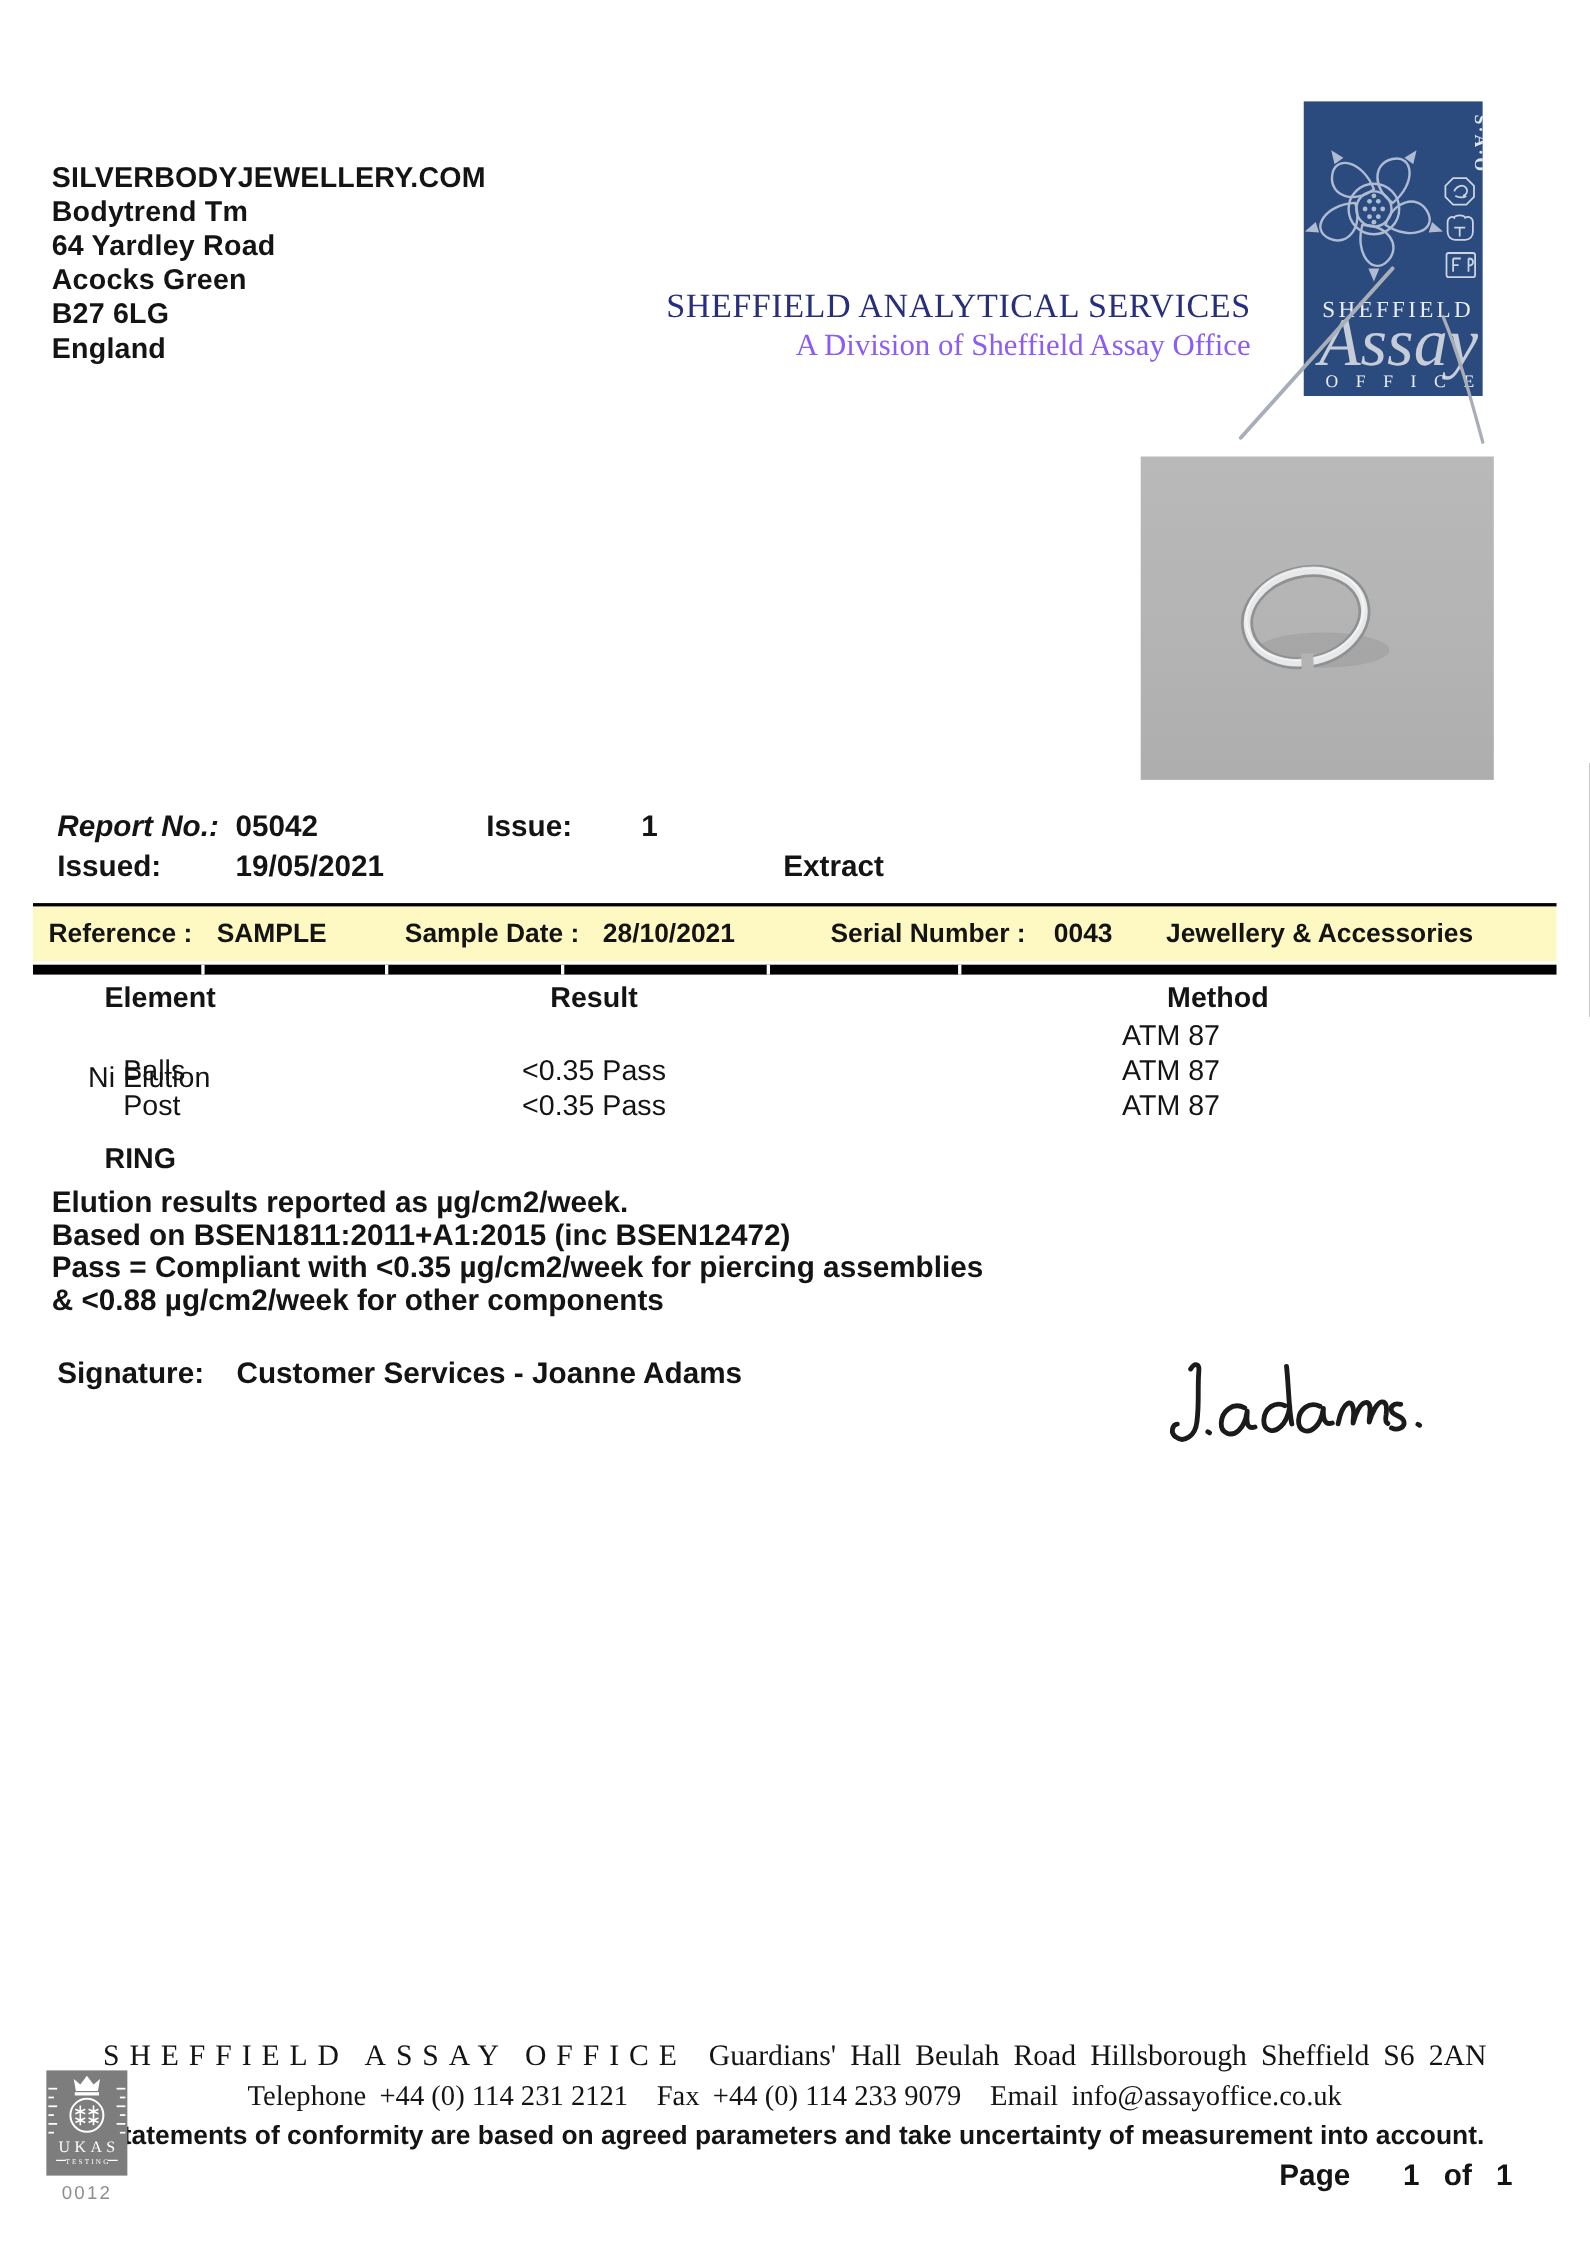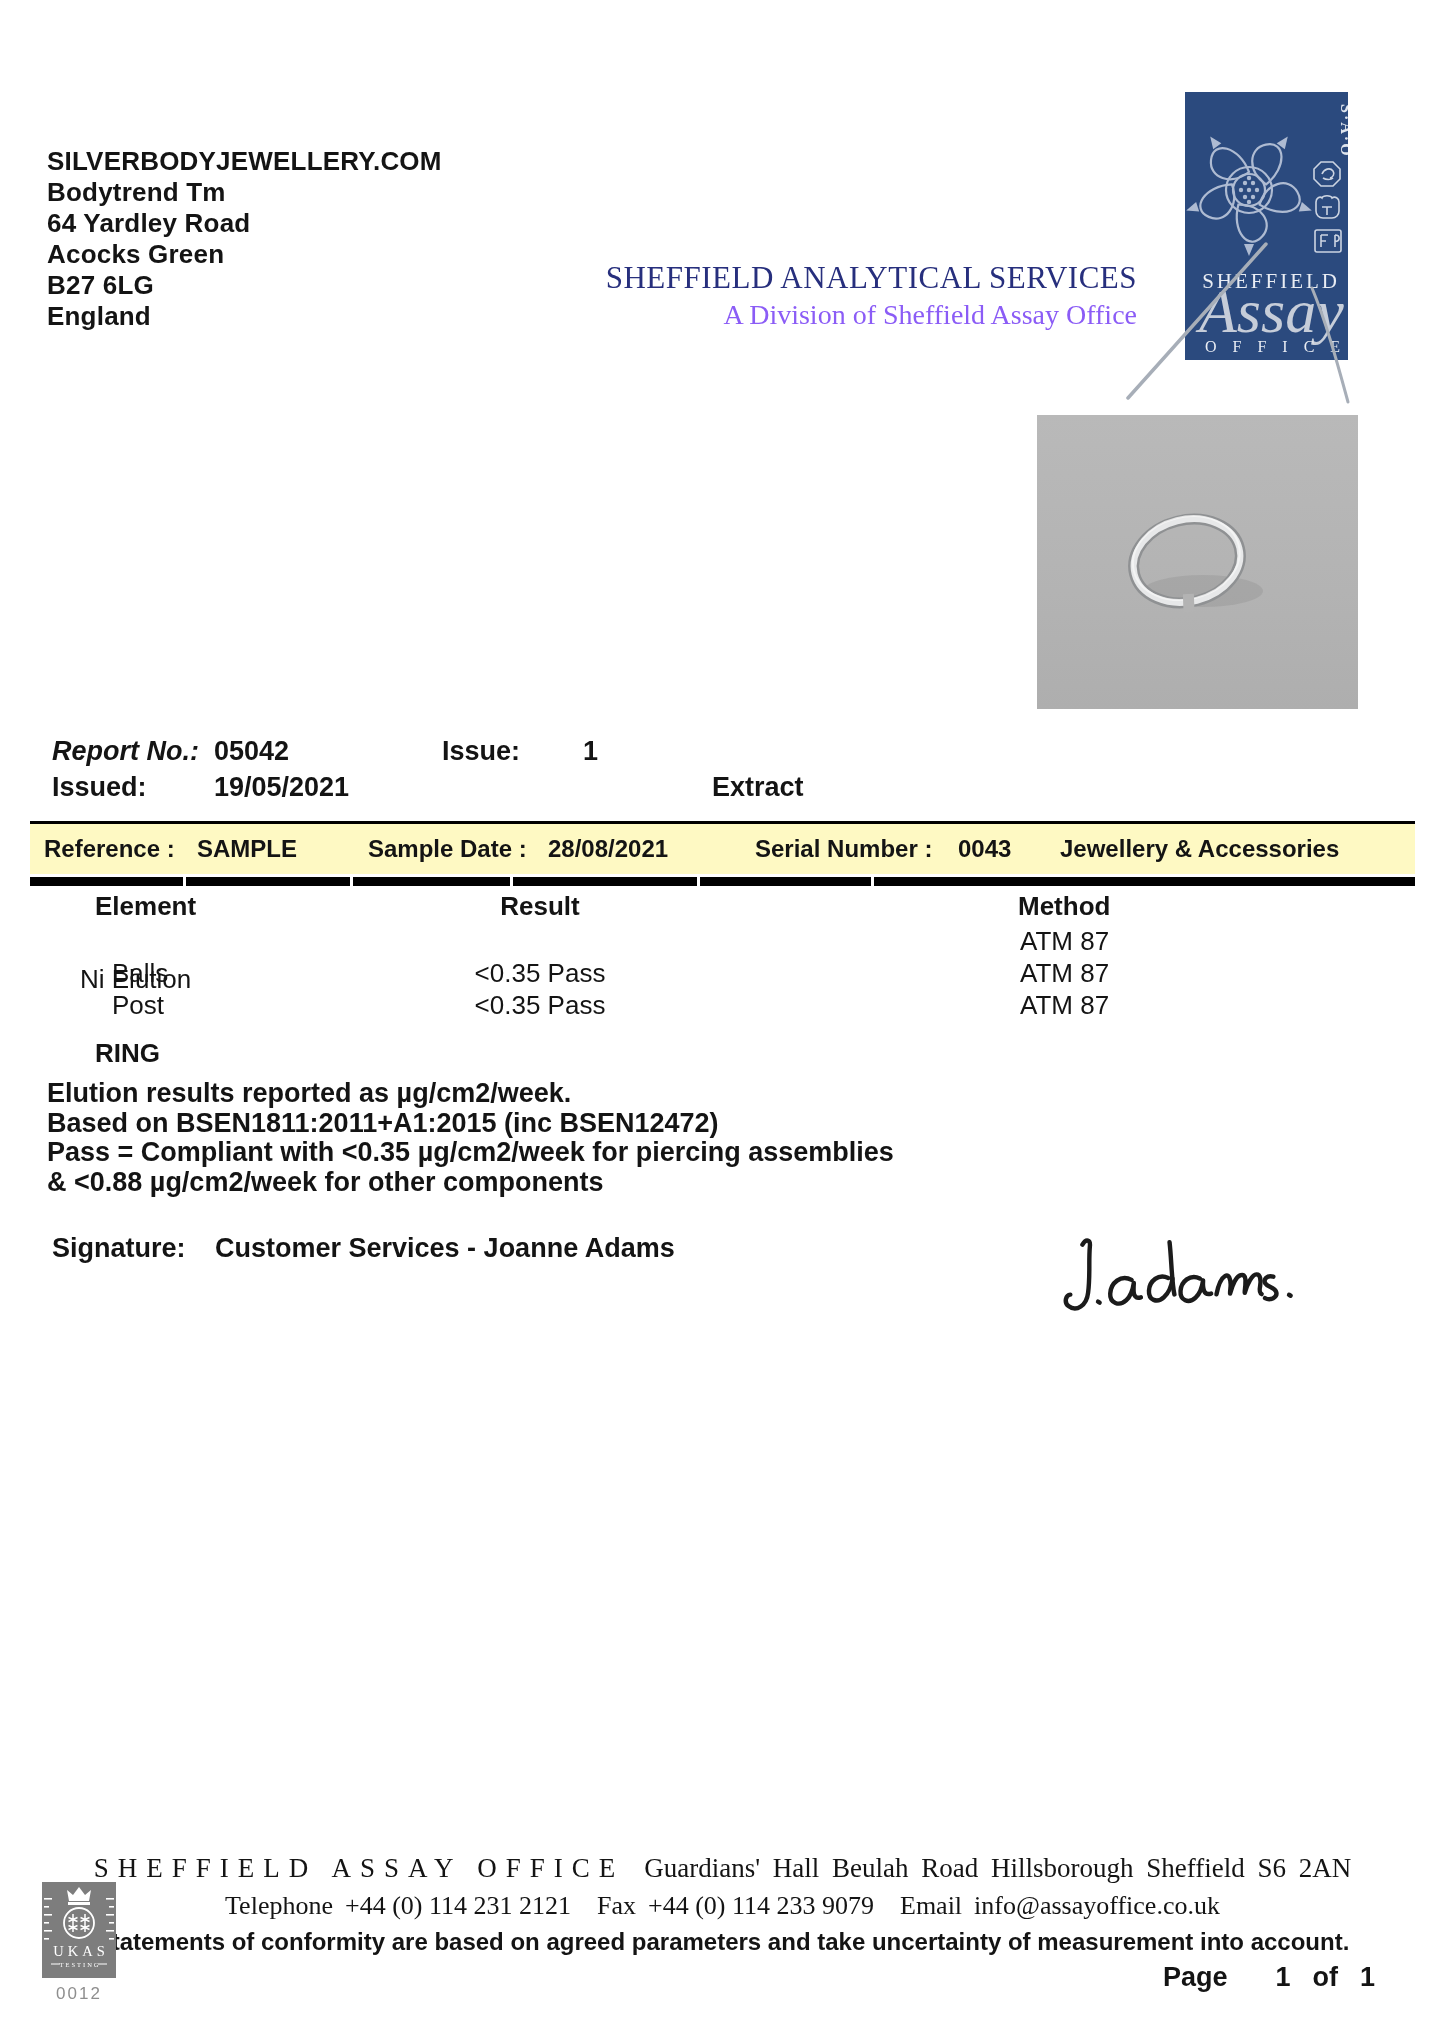--- a/index.html
+++ b/index.html
@@ -149,35 +149,35 @@
   <span class="abs meta" style="left:442px;top:736px;">Issue:</span>
   <span class="abs meta" style="left:583px;top:736px;">1</span>
   <span class="abs meta" style="left:52px;top:772px;">Issued:</span>
   <span class="abs meta" style="left:214px;top:772px;">19/05/2021</span>
   <span class="abs meta" style="left:712px;top:772px;">Extract</span>
 
   <div class="abs bar">
     <span style="left:14px;">Reference :</span>
     <span style="left:167px;">SAMPLE</span>
     <span style="left:338px;">Sample Date :</span>
-    <span style="left:518px;">28/08/2021</span>
+    <span style="left:518px;">28/10/2021</span>
     <span style="left:725px;">Serial Number :</span>
     <span style="left:928px;">0043</span>
     <span style="left:1030px;">Jewellery &amp; Accessories</span>
   </div>
   <div class="abs barline"></div>
   <div class="abs bargap" style="left:183px;"></div>
   <div class="abs bargap" style="left:350px;"></div>
   <div class="abs bargap" style="left:510px;"></div>
   <div class="abs bargap" style="left:697px;"></div>
   <div class="abs bargap" style="left:871px;"></div>
 
   <span class="abs cell h" style="left:95px;top:891px;">Element</span>
   <span class="abs cell h result-col" style="top:891px;">Result</span>
-  <span class="abs cell h" style="left:1018px;top:891px;text-align:center;">Method</span>
+  <span class="abs cell h" style="left:1061px;top:891px;text-align:center;">Method</span>
 
   <span class="abs cell" style="left:80px;top:964px;">Ni Elution</span>
   <span class="abs cell result-col" style="top:926px;"></span>
   <span class="abs cell" style="left:1020px;top:926px;">ATM 87</span>
 
   <span class="abs cell" style="left:112px;top:958px;">Balls</span>
   <span class="abs cell result-col" style="top:958px;">&lt;0.35 Pass</span>
   <span class="abs cell" style="left:1020px;top:958px;">ATM 87</span>
 
   <span class="abs cell" style="left:112px;top:990px;">Post</span>

